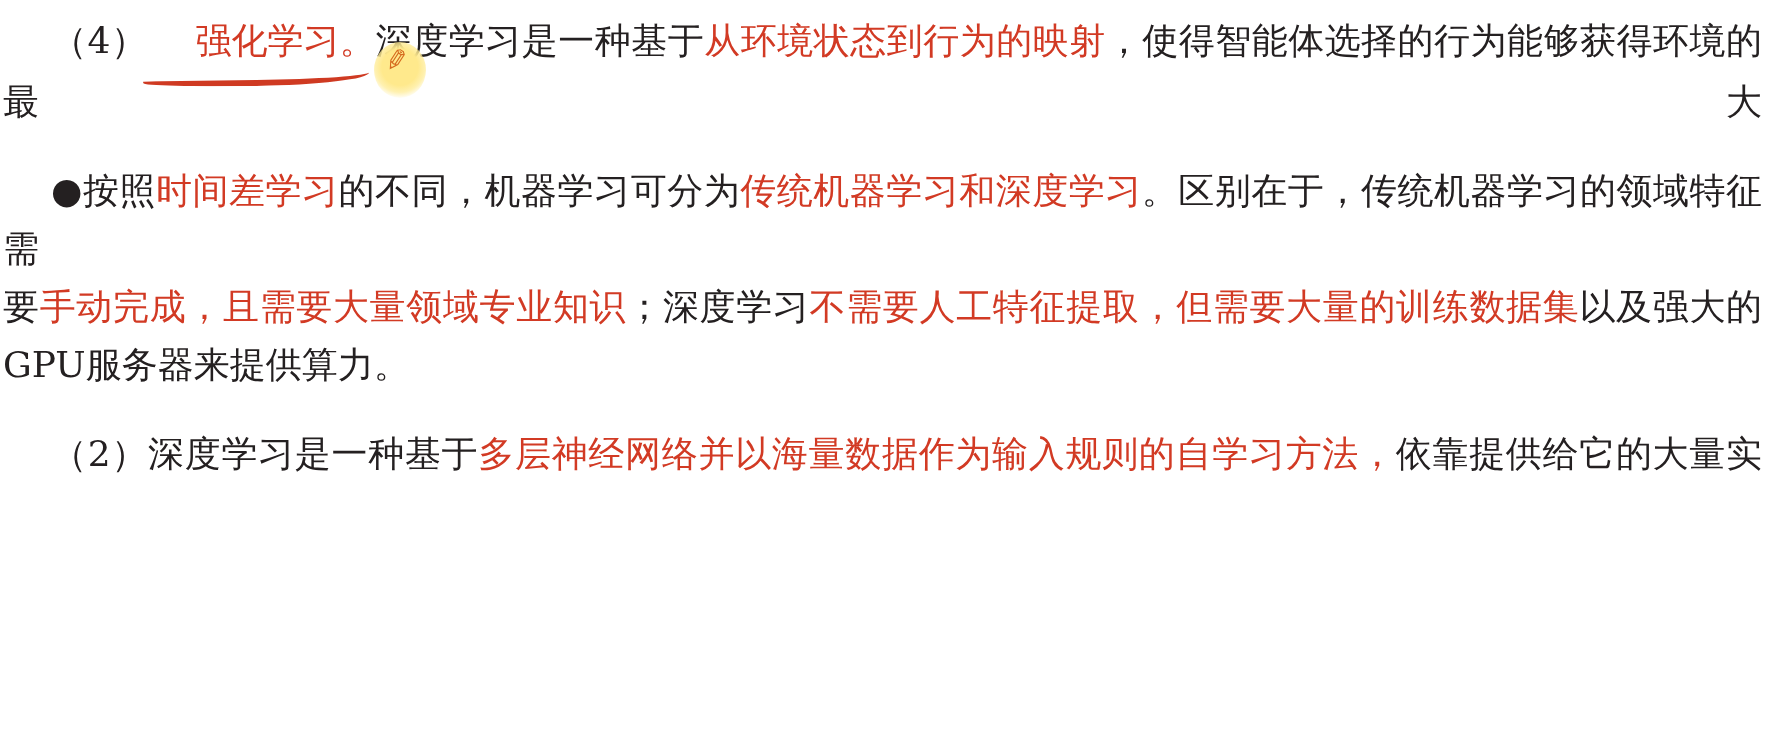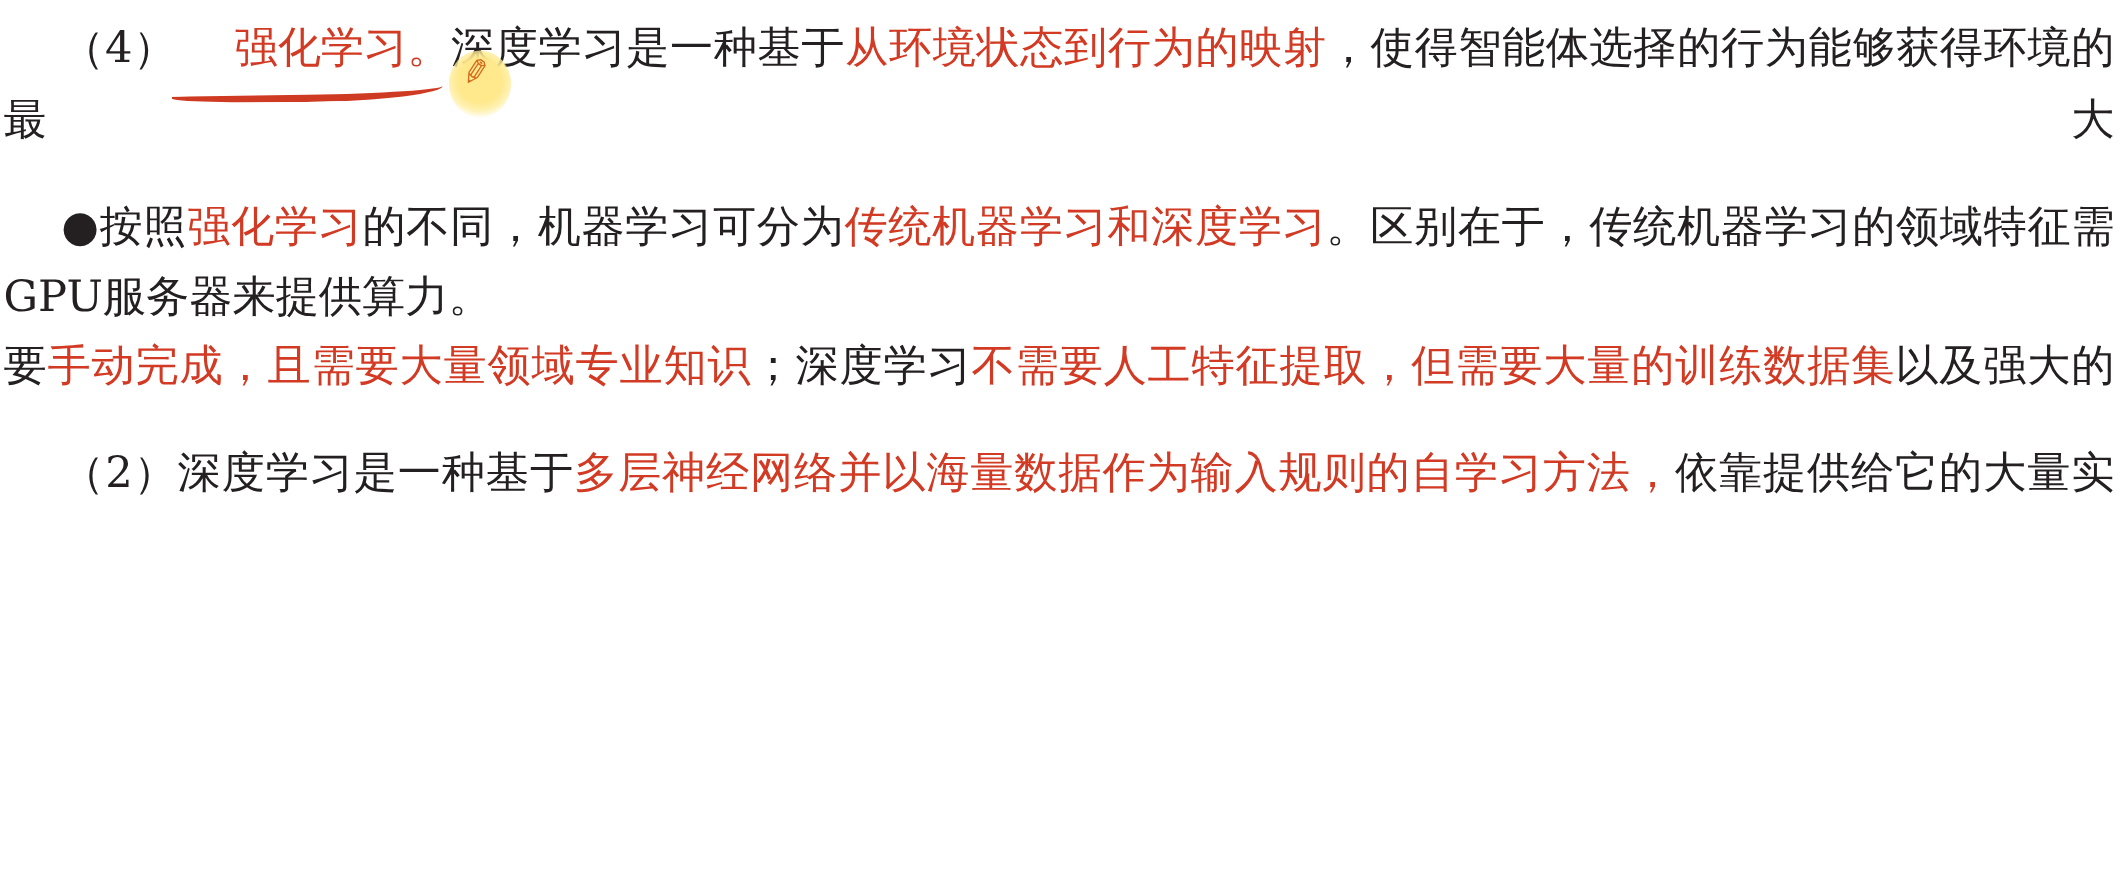--- a/index.html
+++ b/index.html
@@ -67,23 +67,23 @@
 </style>
 </head>
 <body>
 
 <main class="page">
   <div id="doc" class="doc">
       <div class="para">
         <div class="line first"><span class="run black">（4）</span><span class="run red u-hand">强化学习。</span><span class="run black">深度学习是一种基于</span><span class="run red">从环境状态到行为的映射</span><span class="run black">，使得智能体选择的行为能够获得环境的最大</span></div>
       </div>
       <div class="para">
-        <div class="line first"><span class="run black">●按照</span><span class="run red">强化学习</span><span class="run black">的不同，机器学习可分为</span><span class="run red">传统机器学习和深度学习</span><span class="run black">。区别在于，传统机器学习的领域特征需</span></div>
+        <div class="line first"><span class="run black">●按照</span><span class="run red">时间差学习</span><span class="run black">的不同，机器学习可分为</span><span class="run red">传统机器学习和深度学习</span><span class="run black">。区别在于，传统机器学习的领域特征需</span></div>
+        <div class="line"><span class="run black">要</span><span class="run red">手动完成，且需要大量领域专业知识</span><span class="run black">；深度学习</span><span class="run red">不需要人工特征提取，但需要大量的训练数据集</span><span class="run black">以及强大的</span></div>
         <div class="line endline"><span class="run black">GPU服务器来提供算力。</span></div>
-        <div class="line"><span class="run black">要</span><span class="run red">手动完成，且需要大量领域专业知识</span><span class="run black">；深度学习</span><span class="run red">不需要人工特征提取，但需要大量的训练数据集</span><span class="run black">以及强大的</span></div>
       </div>
       <div class="para">
         <div class="line first"><span class="run black">（2）深度学习是一种基于</span><span class="run red">多层神经网络并以海量数据作为输入规则的自学习方法，</span><span class="run black">依靠提供给它的大量实</span></div>
         <div class="line endline"></div>
       </div>
     </div>
   <div class="pen-cursor">
     <span class="pen-glow"></span>
     <span class="pen-glyph">✎</span>
   </div>

